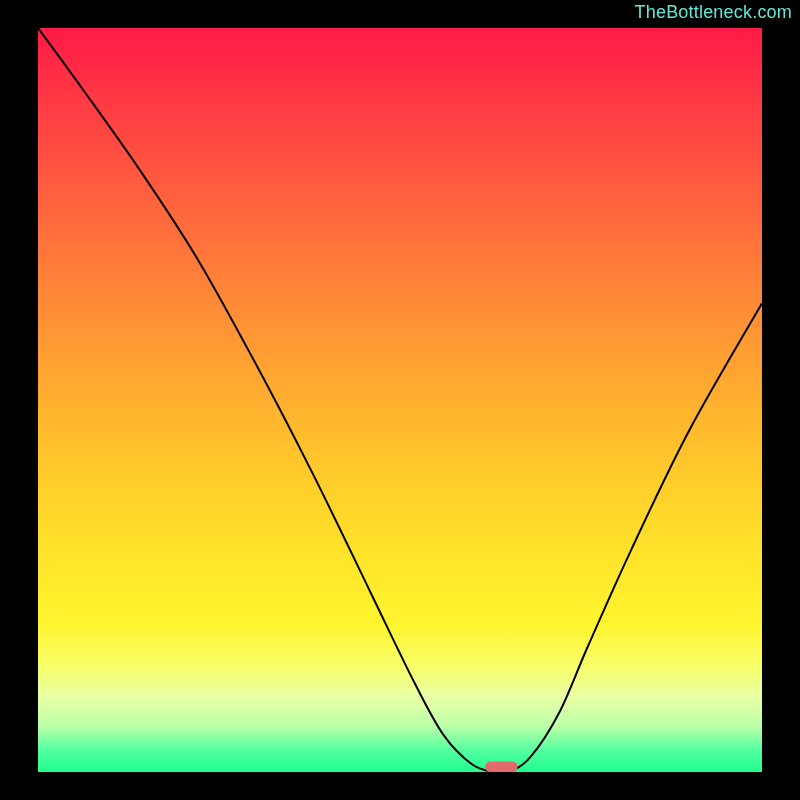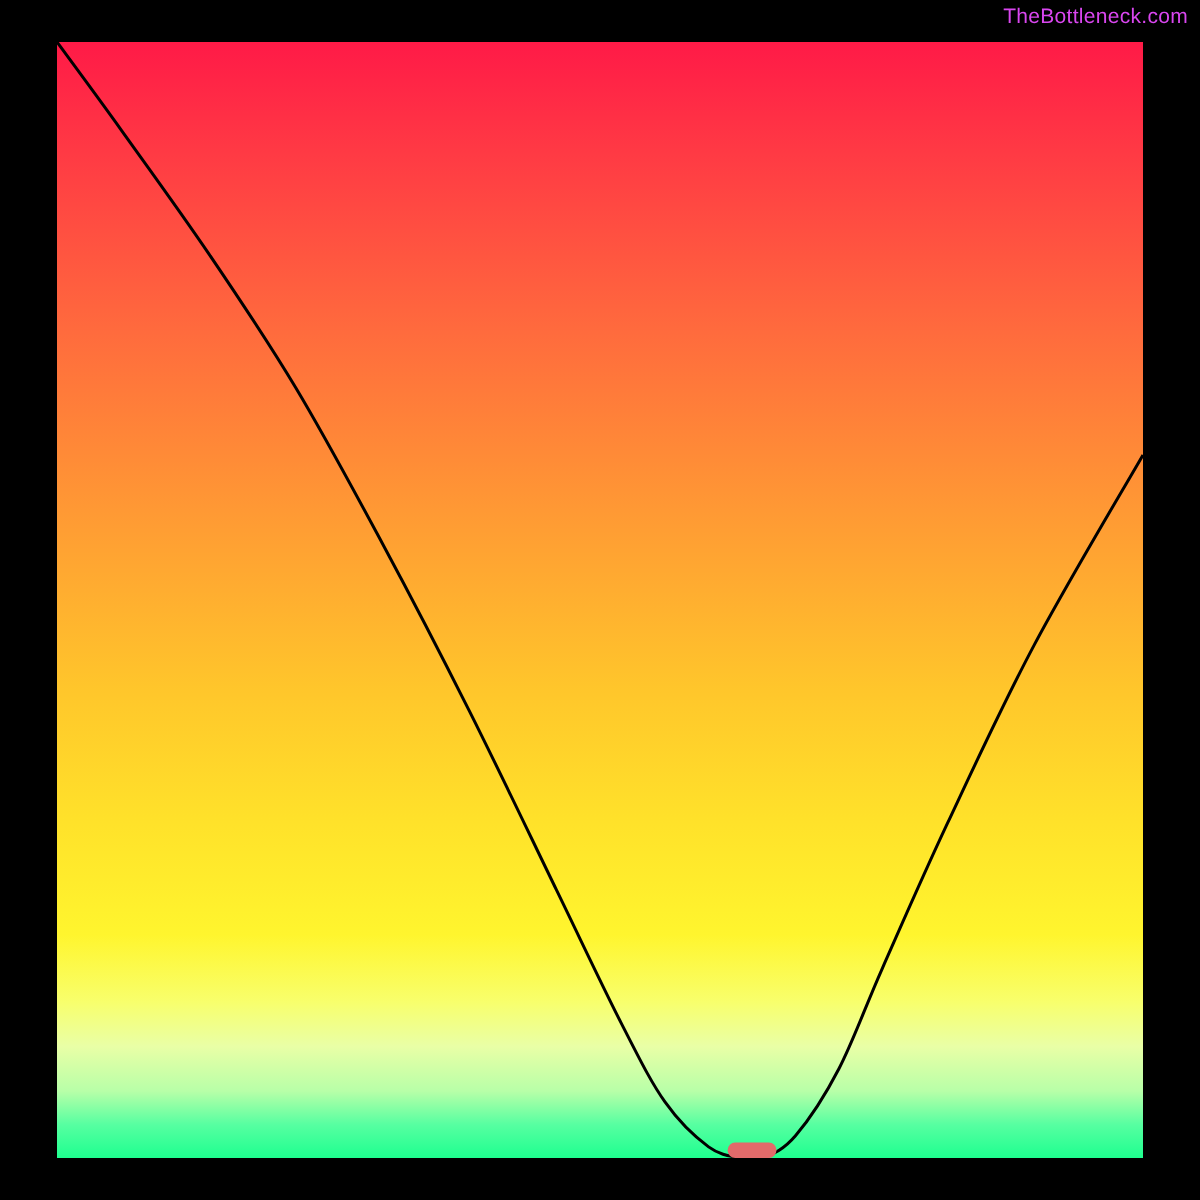--- a/index.html
+++ b/index.html
@@ -12,23 +12,23 @@
   }
   .container {
     position: relative;
     width: 800px;
     height: 800px;
   }
   .watermark {
     position: absolute;
     top: 2px;
     right: 8px;
-    color: #d946ef;
+    color: #5eead4;
     font-family: Arial, Helvetica, sans-serif;
-    font-size: 14px;
+    font-size: 18px;
     font-weight: 500;
     letter-spacing: 0.2px;
     z-index: 5;
   }
   .plot-area {
     position: absolute;
     left: 38px;
     top: 28px;
     width: 724px;
     height: 744px;

